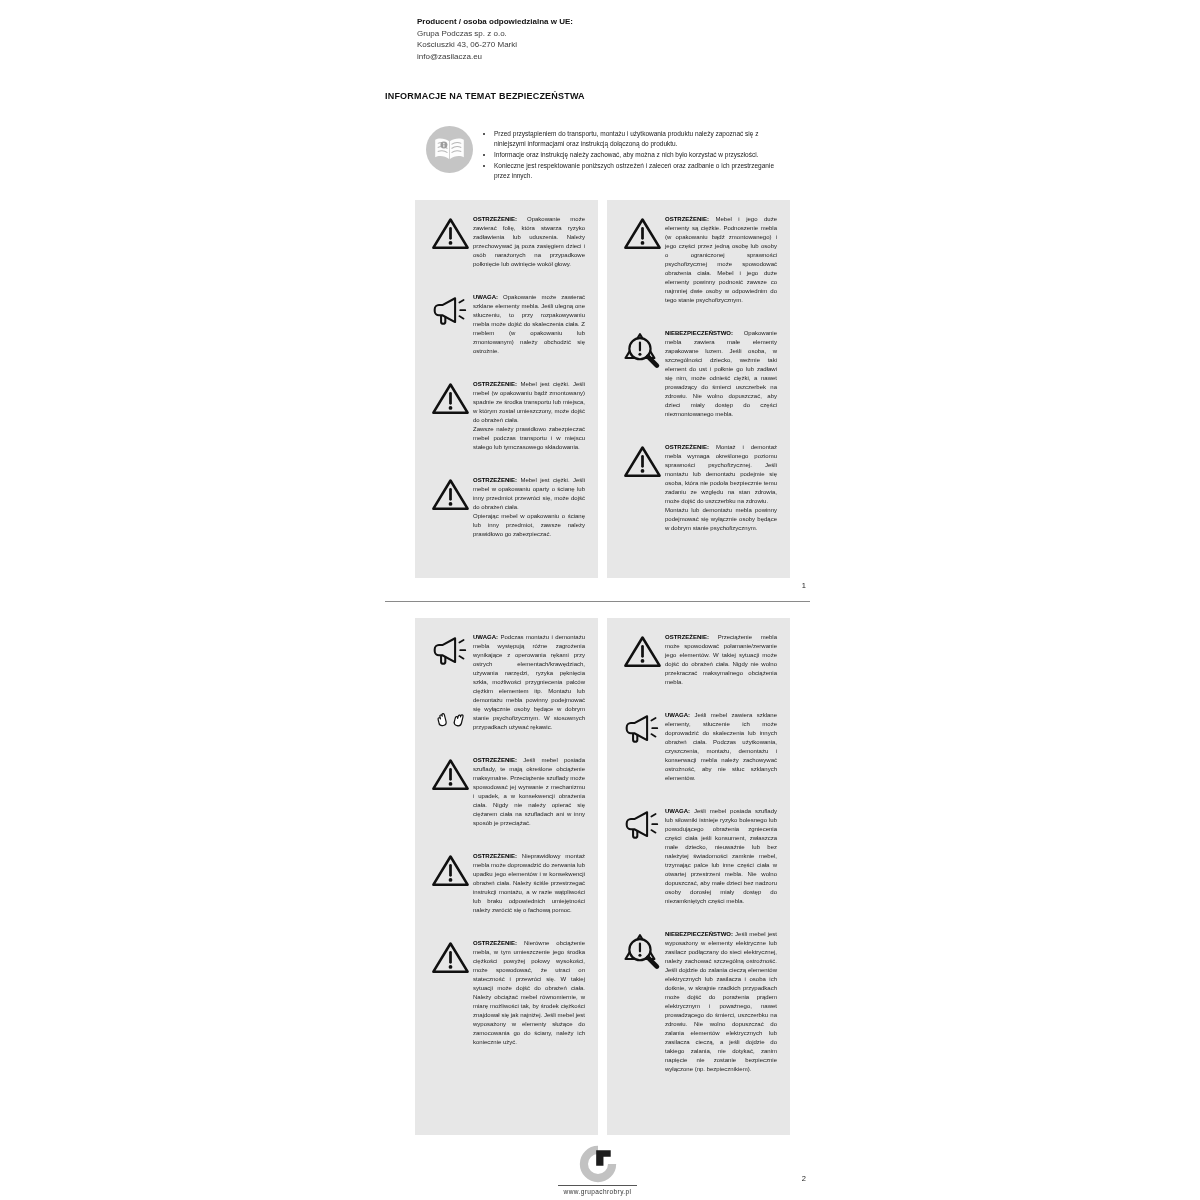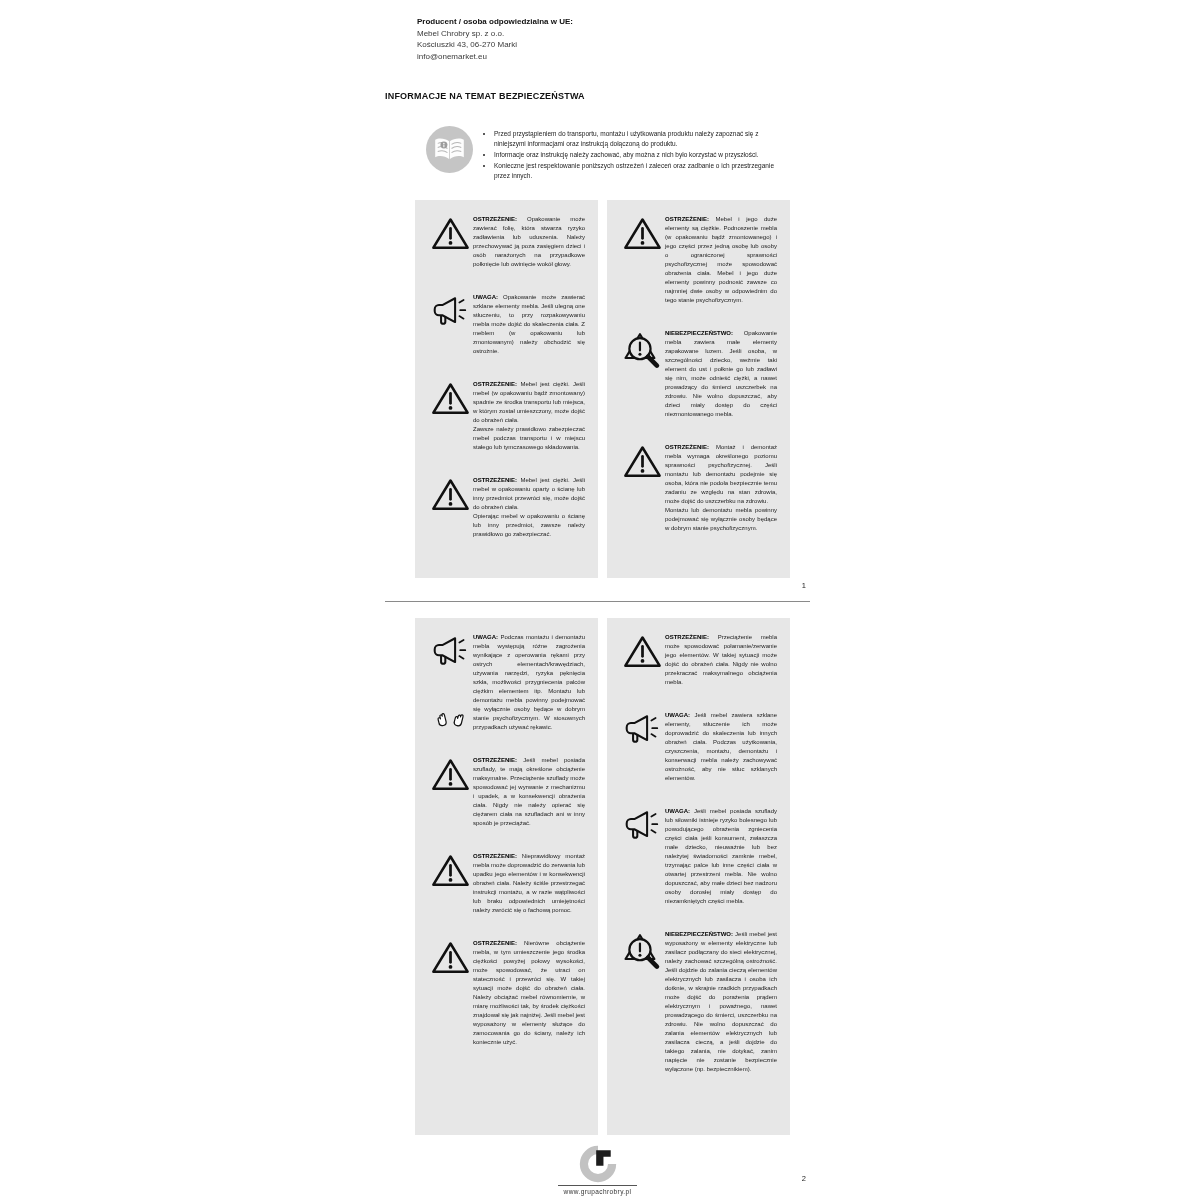--- a/index.html
+++ b/index.html
@@ -46,23 +46,23 @@
   .site{margin-top:1px;border-top:1px solid #555;padding:2px 6px 0 6px;
         font-size:6.5px;letter-spacing:.4px;color:#333;}
 </style>
 </head>
 <body>
 
 <div class="doc">
 
   <div class="producer">
     <div class="producer-label">Producent / osoba odpowiedzialna w UE:</div>
-    <div class="producer-line">Mebel Chrobry sp. z o.o.</div>
+    <div class="producer-line">Grupa Podczas sp. z o.o.</div>
     <div class="producer-line">Kościuszki 43, 06-270 Marki</div>
-    <div class="producer-line">info@onemarket.eu</div>
+    <div class="producer-line">info@zasilacza.eu</div>
   </div>
 
   <div class="doc-title">INFORMACJE NA TEMAT BEZPIECZEŃSTWA</div>
 
   <div class="intro">
     <span class="book-badge">
       <svg viewBox="0 0 46 46">
         <circle cx="23" cy="23" r="23" fill="#c5c5c5"></circle>
         <path d="M22.6 15 c-4-3.2-10.2-3.6-13.6-1.6 V30.6 c3.4-2 9.6-1.6 13.6 1.8 Z" fill="#fdfdfd"></path>
         <path d="M23.4 15 c4-3.2 10.2-3.6 13.6-1.6 V30.6 c-3.4-2-9.6-1.6-13.6 1.8 Z" fill="#fdfdfd"></path>

